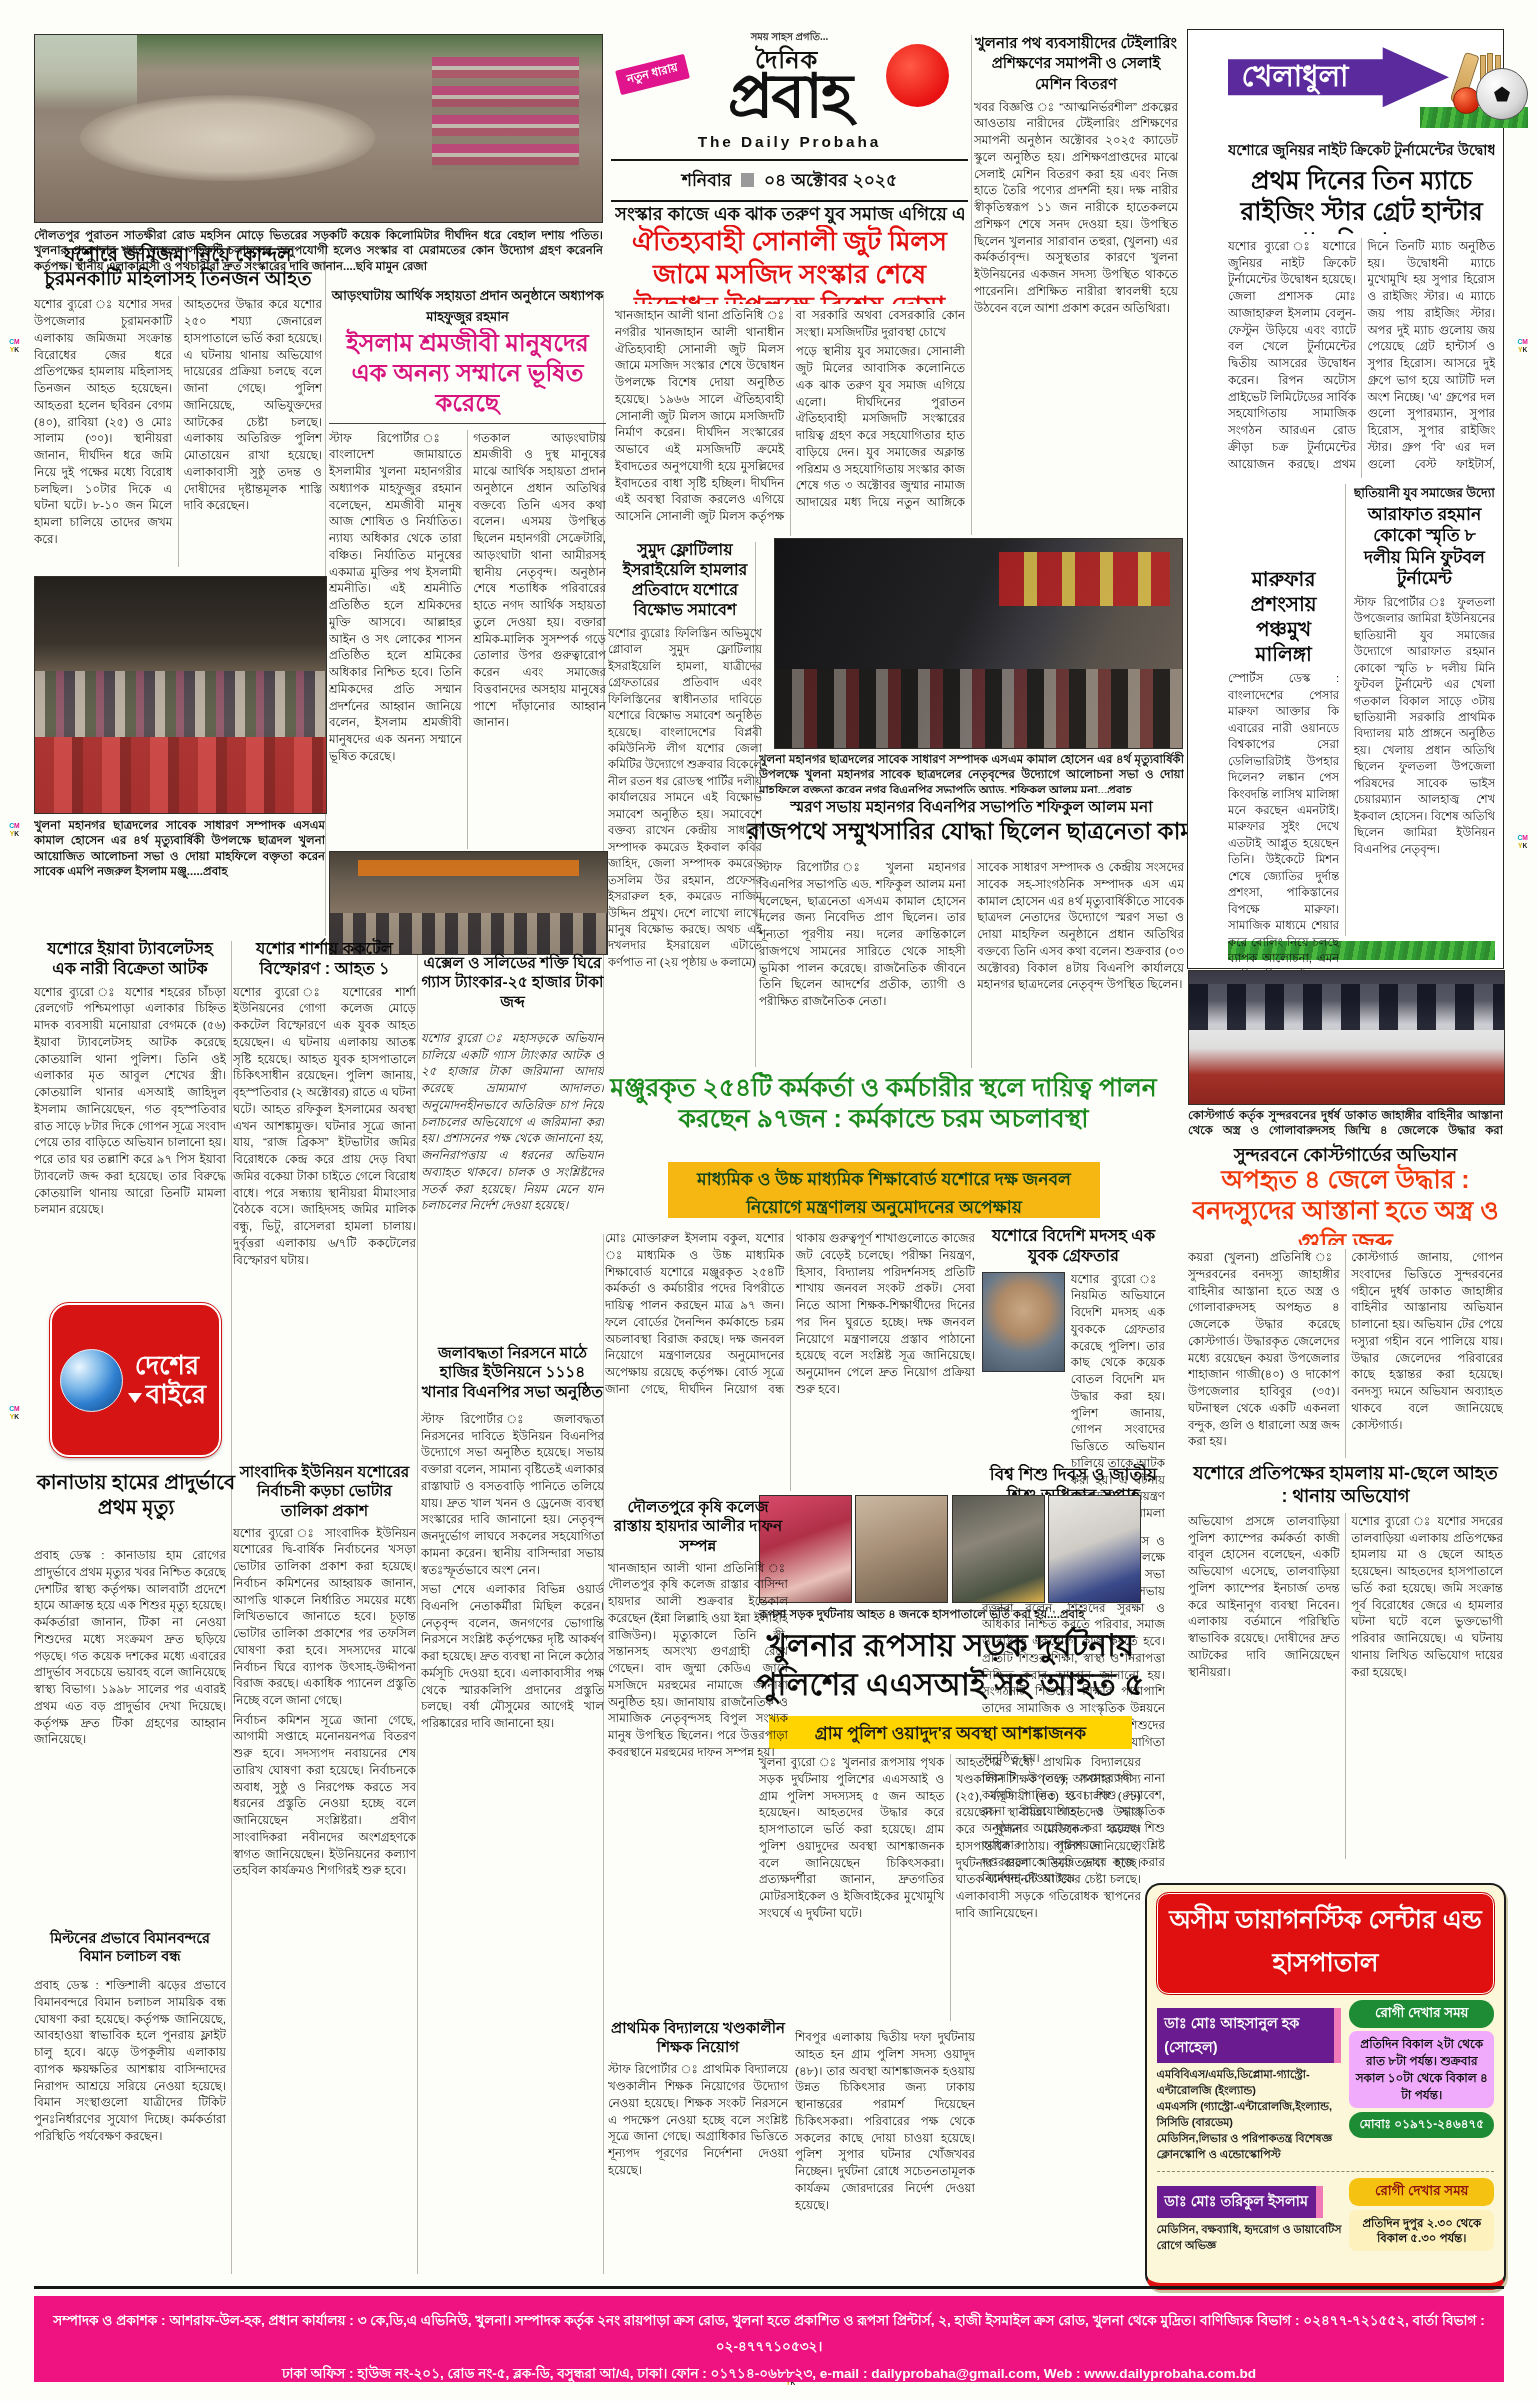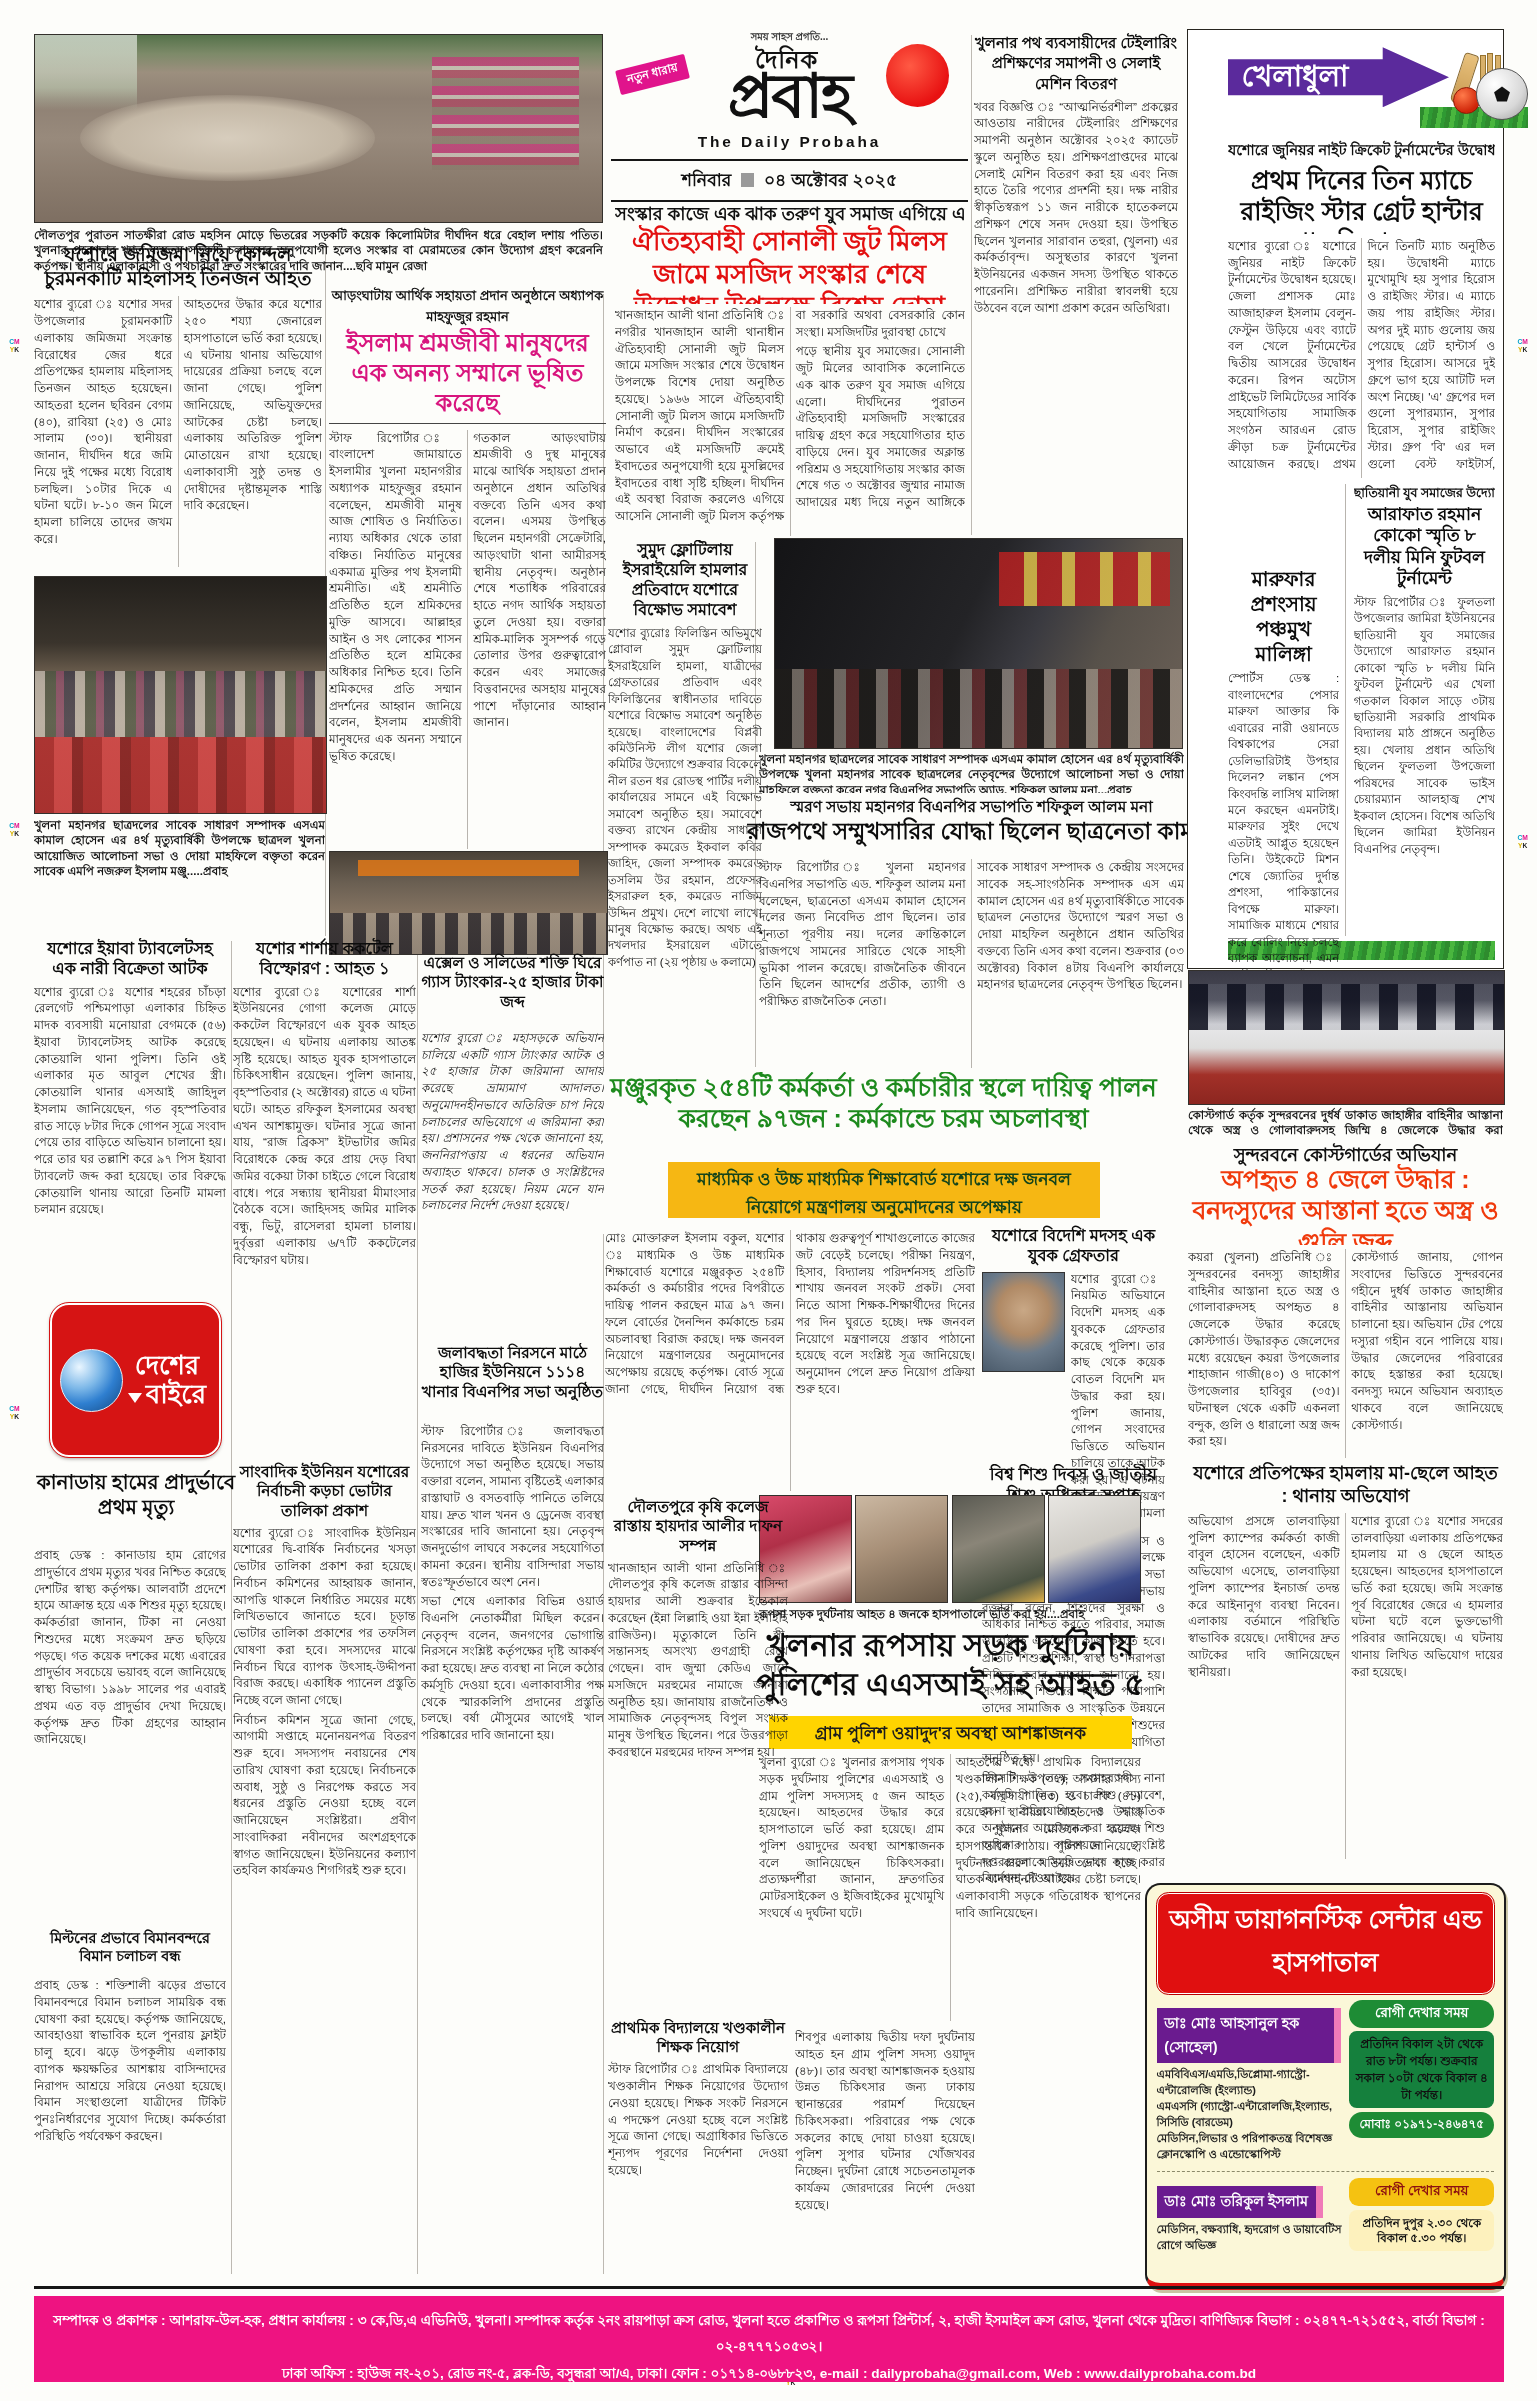--- a/index.html
+++ b/index.html
@@ -39,21 +39,21 @@
   .tri{display:inline-block;width:0;height:0;border-left:7.7px solid transparent;border-right:7.7px solid transparent;border-top:10.6px solid #fff;margin-right:3.8px;}
   
   .ybox{background:#f6b713;color:#14441a;font-weight:800;text-align:center;overflow:hidden;}
   
   .adbox{position:absolute;border:2.9px solid #1c1c1c;border-bottom:7.7px solid #e01010;border-radius:15.4px;background:#fbf7d8;box-sizing:border-box;padding:7.7px 9.6px;overflow:hidden;box-shadow:1.9px 2.9px 0 #c9c4a2;}
   .adtitle{background:#e01010;border:1.9px solid #fff;outline:1px solid #b00;border-radius:11.5px;color:#fff;font-size:25px;font-weight:900;text-align:center;padding:6.7px 1.9px;}
   .adaddr{font-size:17.3px;font-weight:900;text-align:center;line-height:1.35;margin-top:4.8px;color:#101010;}
   .docname{background:#6a1b8f;color:#fff;font-size:14.4px;font-weight:800;padding:3.8px 7.7px;border-right:7.7px solid #f07ab8;display:inline-block;margin-top:8px;}
   .qual{font-size:11px;font-weight:700;line-height:1.45;color:#1c1c1c;}
   .pill-g{background:#1e8c35;color:#fff;border-radius:13.4px;font-weight:800;text-align:center;padding:2.9px 5.8px;}
-  .hourpanel{background:#15803d;border-radius:7.7px;padding:4.8px 5.8px;font-size:12px;font-weight:700;text-align:center;line-height:1.4;}
+  .hourpanel{background:#f0abfc;border-radius:7.7px;padding:4.8px 5.8px;font-size:12px;font-weight:700;text-align:center;line-height:1.4;}
   .hourpanel2{background:#fdf1bd;border-radius:7.7px;padding:4.8px 5.8px;font-size:11.7px;font-weight:700;text-align:center;line-height:1.35;}
   .yhead{background:#f5c211;color:#8c1010;border-radius:9.6px;font-weight:900;text-align:center;padding:2.9px 5.8px;}
   
   .footer{background:#ee1381;color:#fff;text-align:center;font-size:13.6px;font-weight:700;line-height:1.95;padding-top:11.5px;box-sizing:border-box;}
   
   .reg{position:absolute;width:17.3px;height:23px;font-size:6.7px;font-weight:700;line-height:1.2;text-align:center;}
   .reg .c{color:#00a0c8;} .reg .m{color:#e0148c;} .reg .y{color:#d8b200;} .reg .k{color:#222;}
   .yellow-strip{background:#ffd400;}
 </style>
 </head>
@@ -213,21 +213,21 @@
     </div>
   </div>
 
   <div class="abs story" style="left:421px;top:953px;width:183px;height:384px;">
     <div class="head" style="font-size:15.4px;">এক্সেল ও সলিডের শক্তি ঘিরে গ্যাস ট্যাংকার-২৫ হাজার টাকা জব্দ</div>
     <div class="bt" style="margin-top:19px;font-style:italic;">যশোর ব্যুরো ঃ মহাসড়কে অভিযান চালিয়ে একটি গ্যাস ট্যাংকার আটক ও ২৫ হাজার টাকা জরিমানা আদায় করেছে ভ্রাম্যমাণ আদালত। অনুমোদনহীনভাবে অতিরিক্ত চাপ নিয়ে চলাচলের অভিযোগে এ জরিমানা করা হয়। প্রশাসনের পক্ষ থেকে জানানো হয়, জননিরাপত্তায় এ ধরনের অভিযান অব্যাহত থাকবে। চালক ও সংশ্লিষ্টদের সতর্ক করা হয়েছে। নিয়ম মেনে যান চলাচলের নির্দেশ দেওয়া হয়েছে।</div>
   </div>
 
   <div class="abs story" style="left:421px;top:1343px;width:183px;height:932px;">
     <div class="head" style="font-size:15.4px;">জলাবদ্ধতা নিরসনে মাঠে হাজির ইউনিয়নে ১১১৪ খানার বিএনপির সভা অনুষ্ঠিত</div>
-    <div class="bt" style="margin-top:22px;">
+    <div class="bt" style="margin-top:10px;">
       <p>স্টাফ রিপোর্টার ঃ জলাবদ্ধতা নিরসনের দাবিতে ইউনিয়ন বিএনপির উদ্যোগে সভা অনুষ্ঠিত হয়েছে। সভায় বক্তারা বলেন, সামান্য বৃষ্টিতেই এলাকার রাস্তাঘাট ও বসতবাড়ি পানিতে তলিয়ে যায়। দ্রুত খাল খনন ও ড্রেনেজ ব্যবস্থা সংস্কারের দাবি জানানো হয়। নেতৃবৃন্দ জনদুর্ভোগ লাঘবে সকলের সহযোগিতা কামনা করেন। স্থানীয় বাসিন্দারা সভায় স্বতঃস্ফূর্তভাবে অংশ নেন।</p>
       <p>সভা শেষে এলাকার বিভিন্ন ওয়ার্ড বিএনপি নেতাকর্মীরা মিছিল করেন। নেতৃবৃন্দ বলেন, জনগণের ভোগান্তি নিরসনে সংশ্লিষ্ট কর্তৃপক্ষের দৃষ্টি আকর্ষণ করা হয়েছে। দ্রুত ব্যবস্থা না নিলে কঠোর কর্মসূচি দেওয়া হবে। এলাকাবাসীর পক্ষ থেকে স্মারকলিপি প্রদানের প্রস্তুতি চলছে। বর্ষা মৌসুমের আগেই খাল পরিষ্কারের দাবি জানানো হয়।</p>
     </div>
   </div>
 
   <div class="abs head" style="left:605px;top:1072px;width:557px;height:86px;font-size:25px;font-weight:900;color:#1d8a1d;">মঞ্জুরকৃত ২৫৪টি কর্মকর্তা ও কর্মচারীর স্থলে দায়িত্ব পালন করছেন ৯৭জন : কর্মকান্ডে চরম অচলাবস্থা</div>
   <div class="abs ybox" style="left:668px;top:1162px;width:432px;height:56px;font-size:17.3px;padding:3.8px 9.6px;box-sizing:border-box;">মাধ্যমিক ও উচ্চ মাধ্যমিক শিক্ষাবোর্ড যশোরে দক্ষ জনবল নিয়োগে মন্ত্রণালয় অনুমোদনের অপেক্ষায়</div>
   <div class="abs bt cols2 story" style="left:605px;top:1230px;width:370px;height:261px;">মোঃ মোক্তারুল ইসলাম বকুল, যশোর ঃ মাধ্যমিক ও উচ্চ মাধ্যমিক শিক্ষাবোর্ড যশোরে মঞ্জুরকৃত ২৫৪টি কর্মকর্তা ও কর্মচারীর পদের বিপরীতে দায়িত্ব পালন করছেন মাত্র ৯৭ জন। ফলে বোর্ডের দৈনন্দিন কর্মকান্ডে চরম অচলাবস্থা বিরাজ করছে। দক্ষ জনবল নিয়োগে মন্ত্রণালয়ের অনুমোদনের অপেক্ষায় রয়েছে কর্তৃপক্ষ। বোর্ড সূত্রে জানা গেছে, দীর্ঘদিন নিয়োগ বন্ধ থাকায় গুরুত্বপূর্ণ শাখাগুলোতে কাজের জট বেড়েই চলেছে। পরীক্ষা নিয়ন্ত্রণ, হিসাব, বিদ্যালয় পরিদর্শনসহ প্রতিটি শাখায় জনবল সংকট প্রকট। সেবা নিতে আসা শিক্ষক-শিক্ষার্থীদের দিনের পর দিন ঘুরতে হচ্ছে। দক্ষ জনবল নিয়োগে মন্ত্রণালয়ে প্রস্তাব পাঠানো হয়েছে বলে সংশ্লিষ্ট সূত্র জানিয়েছে। অনুমোদন পেলে দ্রুত নিয়োগ প্রক্রিয়া শুরু হবে।</div>
 
   <div class="abs story" style="left:982px;top:1225px;width:183px;height:298px;">

